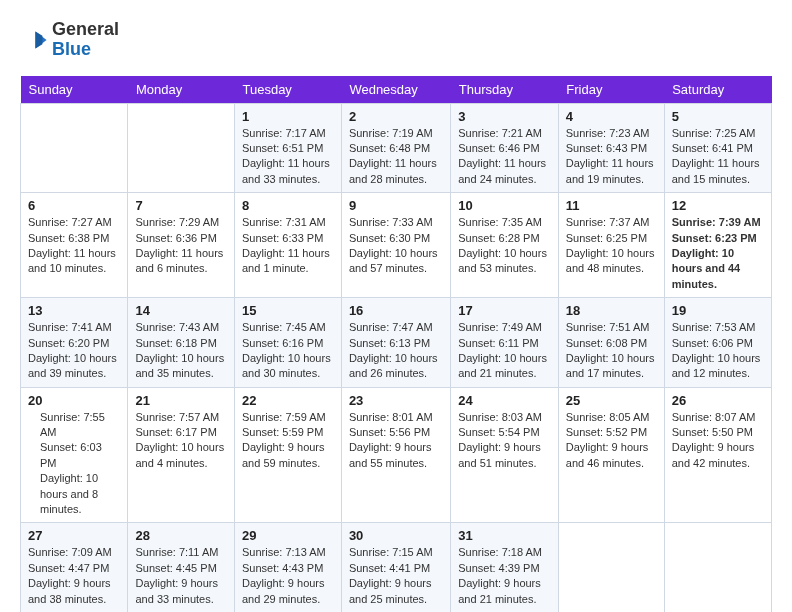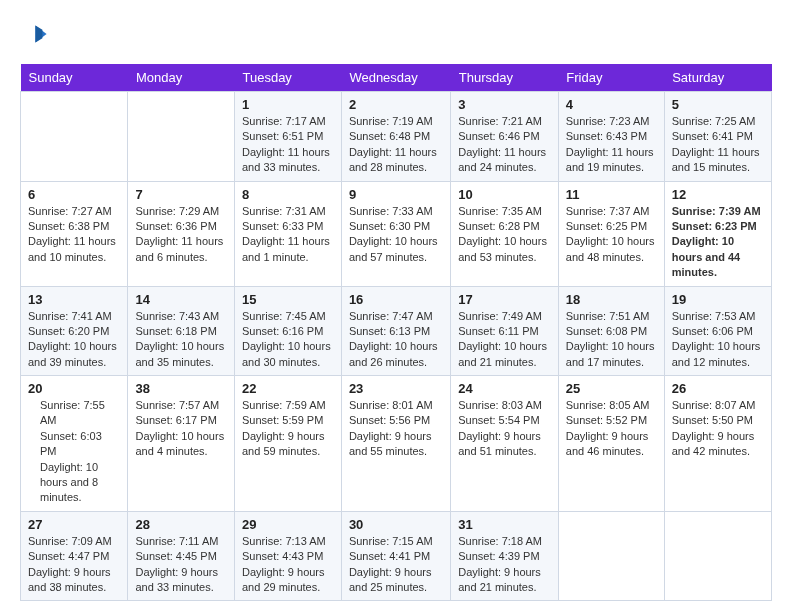--- a/index.html
+++ b/index.html
@@ -91,20 +91,24 @@
 </head>
 <body>
 
 <div class="header">
   <div class="logo">
     <svg class="logo-icon" viewBox="0 0 40 40" xmlns="http://www.w3.org/2000/svg">
       <rect width="40" height="40" fill="none"></rect>
       <polygon points="22,8 38,20 22,32" fill="#2874c8"></polygon>
       <polygon points="22,8 32,14 32,26 22,32" fill="#1a5ca0"></polygon>
     </svg>
+    <div class="logo-text">
+      <div>General</div>
+      <div><span>Blue</span></div>
+    </div>
   </div>
   <div class="title-block">
     <div class="main-title"></div>
     <div class="sub-title"></div>
   </div>
 </div>
 
 <table>
   <thead>
     <tr>
@@ -241,21 +245,21 @@
         </td>
       </tr>
       <tr>
         <td>
           <span class="day-num">20</span>
           <div class="day-info" style="white-space: pre-line; margin-left: 12px;">Sunrise: 7:55 AM
 Sunset: 6:03 PM
 Daylight: 10 hours and 8 minutes.</div>
         </td>
         <td>
-          <span class="day-num">38</span>
+          <span class="day-num">21</span>
           <div class="day-info" style="white-space: pre-line;">Sunrise: 7:57 AM
 Sunset: 6:17 PM
 Daylight: 10 hours and 4 minutes.</div>
         </td>
         <td>
           <span class="day-num">22</span>
           <div class="day-info" style="white-space: pre-line;">Sunrise: 7:59 AM
 Sunset: 5:59 PM
 Daylight: 9 hours and 59 minutes.</div>
         </td>

